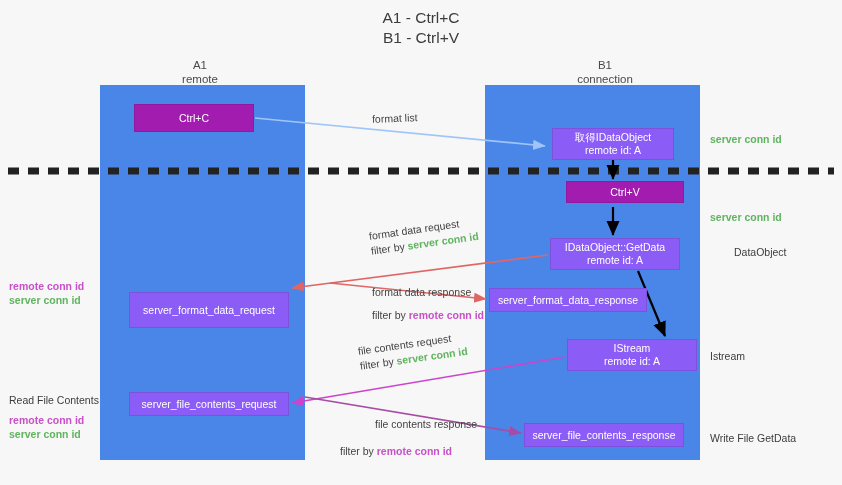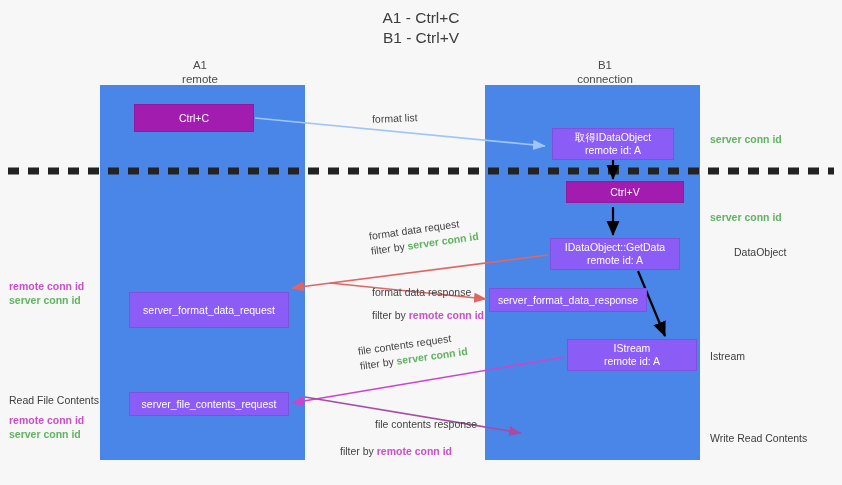--- a/index.html
+++ b/index.html
@@ -185,20 +185,21 @@
   <div id="node-idataobj" class="abs node orange">取得IDataObject
 remote id: A</div>
   <div id="node-ctrl-v" class="abs node green">Ctrl+V</div>
   <div id="node-getdata" class="abs node orange">IDataObject::GetData
 remote id: A</div>
   <div id="node-fmt-req" class="abs node orange">server_format_data_request</div>
   <div id="node-fmt-resp" class="abs node orange">server_format_data_response</div>
   <div id="node-istream" class="abs node orange">IStream
 remote id: A</div>
   <div id="node-file-req" class="abs node orange">server_file_contents_request</div>
+  <div id="node-file-resp" class="abs node orange">server_file_contents_response</div>
 
   <div id="lbl-format-list" class="abs edge-label">format list</div>
 
   <div id="lbl-fmt-req" class="abs edge-label">
     <div>format data request</div>
     <div><span>filter by </span><span class="green-t">server conn id</span></div>
   </div>
 
   <div id="lbl-fmt-resp" class="abs edge-label">
     <div>format data response</div>
@@ -212,21 +213,21 @@
 
   <div id="lbl-file-resp" class="abs edge-label">
     <div style="margin-left:35px;">file contents response</div>
     <div style="margin-top:12px;"><span>filter by </span><span class="purple-t">remote conn id</span></div>
   </div>
 
   <div id="ann-r-conn1" class="abs side-ann ann-green">server conn id</div>
   <div id="ann-r-conn2" class="abs side-ann ann-green">server conn id</div>
   <div id="ann-r-dataobject" class="abs side-ann ann-dark">DataObject</div>
   <div id="ann-r-istream" class="abs side-ann ann-dark">Istream</div>
-  <div id="ann-r-writefile" class="abs side-ann ann-dark">Write Read Contents</div>
+  <div id="ann-r-writefile" class="abs side-ann ann-dark">Write File GetData</div>
 
   <div id="ann-l-conn" class="abs side-ann">
     <div class="ann-purple">remote conn id</div>
     <div class="ann-green">server conn id</div>
   </div>
 
   <div id="ann-l-read" class="abs side-ann ann-dark">Read File Contents</div>
 
   <div id="ann-l-conn2" class="abs side-ann">
     <div class="ann-purple">remote conn id</div>

